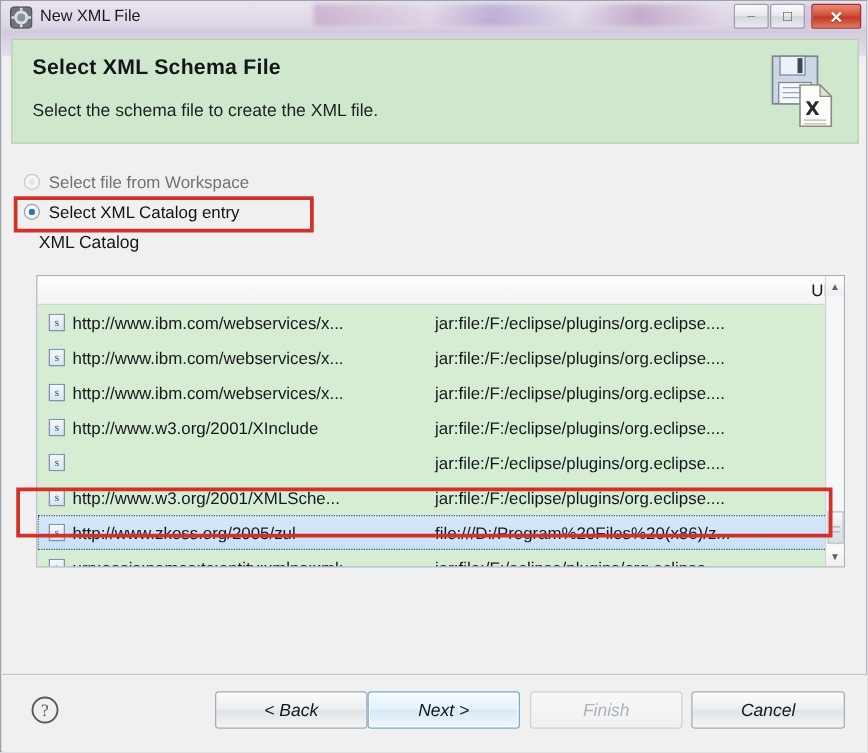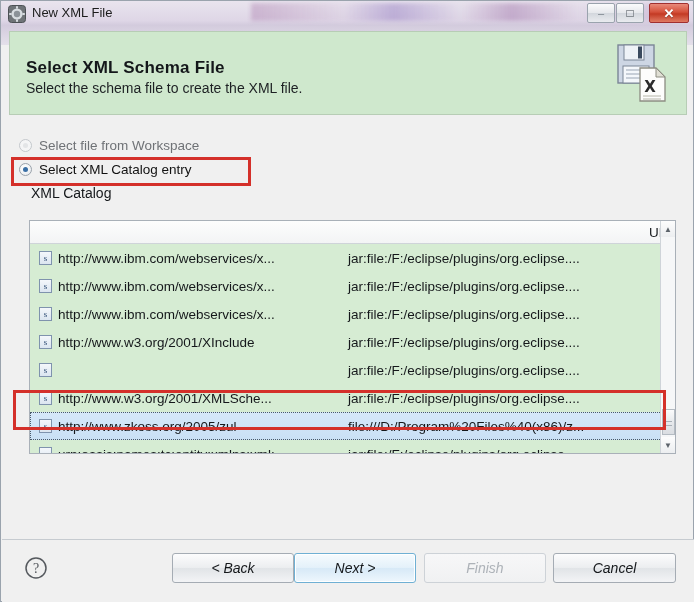--- a/index.html
+++ b/index.html
@@ -66,21 +66,21 @@
   #btn-min .glyph{ font-size:11px; color:#7a828a; padding-bottom:7px;}
 
   
   #banner{
     position:absolute; left:8px; top:30px; width:678px; height:84px;
     box-sizing:border-box;
     background:#cfe8cd;
     border:1px solid #b7cdb5;
   }
   #banner-title{
-    position:absolute; left:16px; top:26px;
+    position:absolute; left:16px; top:12px;
     font-size:17px; font-weight:bold; color:#14171a;
     letter-spacing:.2px;
   }
   #banner-desc{
     position:absolute; left:16px; top:48px;
     font-size:14px; color:#1d2023;
   }
   #banner-icon{
     position:absolute; right:14px; top:10px; width:58px; height:62px;
   }
@@ -356,21 +356,21 @@
               <span class="sicon">s</span>
               <span>http://www.w3.org/2001/XMLSche...</span>
             </div>
             <div class="cell-uri">jar:file:/F:/eclipse/plugins/org.eclipse....</div>
           </div>
           <div class="trow selected">
             <div class="cell-key">
               <span class="sicon">s</span>
               <span>http://www.zkoss.org/2005/zul</span>
             </div>
-            <div class="cell-uri">file:///D:/Program%20Files%40(x86)/z...</div>
+            <div class="cell-uri">file:///D:/Program%20Files%20(x86)/z...</div>
           </div>
           <div class="trow">
             <div class="cell-key">
               <span class="sicon">s</span>
               <span>urn:oasis:names:tc:entity:xmlns:xml:...</span>
             </div>
             <div class="cell-uri">jar:file:/F:/eclipse/plugins/org.eclipse....</div>
           </div>
         </div>
 

